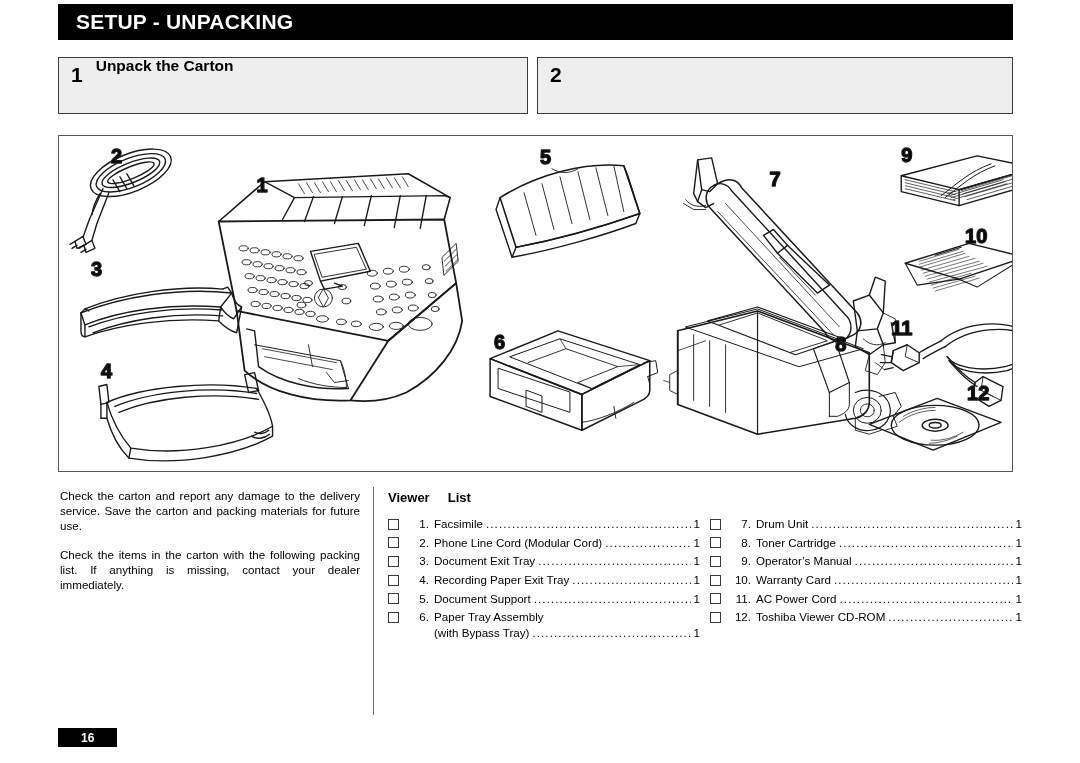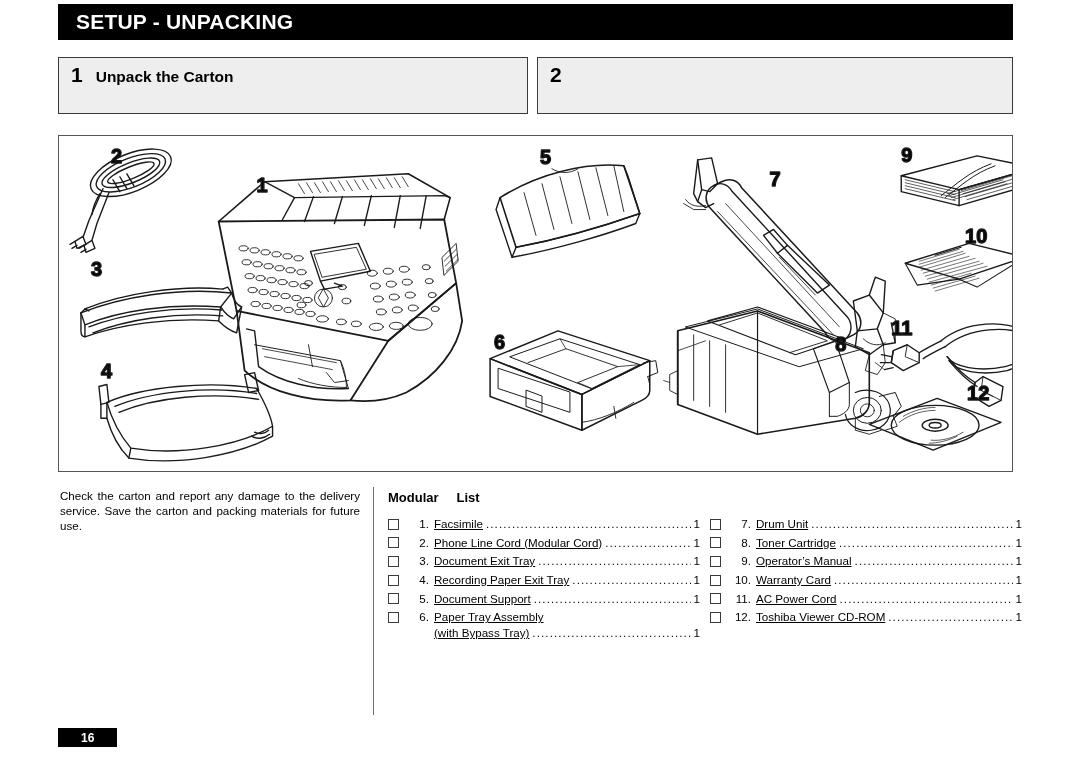--- a/index.html
+++ b/index.html
@@ -58,21 +58,20 @@
     font-size: 21px;
     font-weight: bold;
     padding-left: 12px;
     padding-top: 6px;
     line-height: 1;
   }
   .step-label {
     font-size: 15.5px;
     font-weight: bold;
     padding-left: 13px;
-    padding-top: 11px;
     line-height: 1;
   }
 
   
   .illus-box {
     position: absolute;
     left: 58px;
     top: 135px;
     width: 955px;
     height: 337px;
@@ -157,21 +156,21 @@
     display: flex;
     align-items: baseline;
     white-space: nowrap;
   }
   .pack-idx {
     width: 22px;
     text-align: right;
     flex: 0 0 auto;
     margin-right: 5px;
   }
-  .pack-name { flex: 0 0 auto; text-decoration: underline; }
+  .pack-name { flex: 0 0 auto; }
   .dots {
     flex: 1 1 auto;
     overflow: hidden;
     white-space: nowrap;
     margin: 0 3px;
     letter-spacing: 1.1px;
     color: #000;
     min-width: 8px;
   }
   .qty { flex: 0 0 auto; text-align: right; }
@@ -563,27 +562,28 @@
           <path d="M612 248 L606 246" stroke-width="0.8"></path>
         </g>
         <text class="cal" x="778" y="216">8</text>
 
       </g>
     </svg>
   </div>
 
   <div class="body-text">
     <p>Check the carton and report any damage to the delivery service. Save the carton and packing materials for future use.</p>
+    <p>Check the items in the carton with the following packing list. If anything is missing, contact your dealer immediately.</p>
   </div>
 
   <div class="v-divider"></div>
 
   <div class="packing">
     <div class="packing-title">
-      <span>Modular</span><span class="gap"></span><span>List</span>
+      <span>Viewer</span><span class="gap"></span><span>List</span>
     </div>
 
     <div class="packing-cols">
 
       <div class="pack-col left">
 
         <div class="pack-item">
           <span class="chk"></span>
           <span class="pack-body">
             <span class="pack-line">

